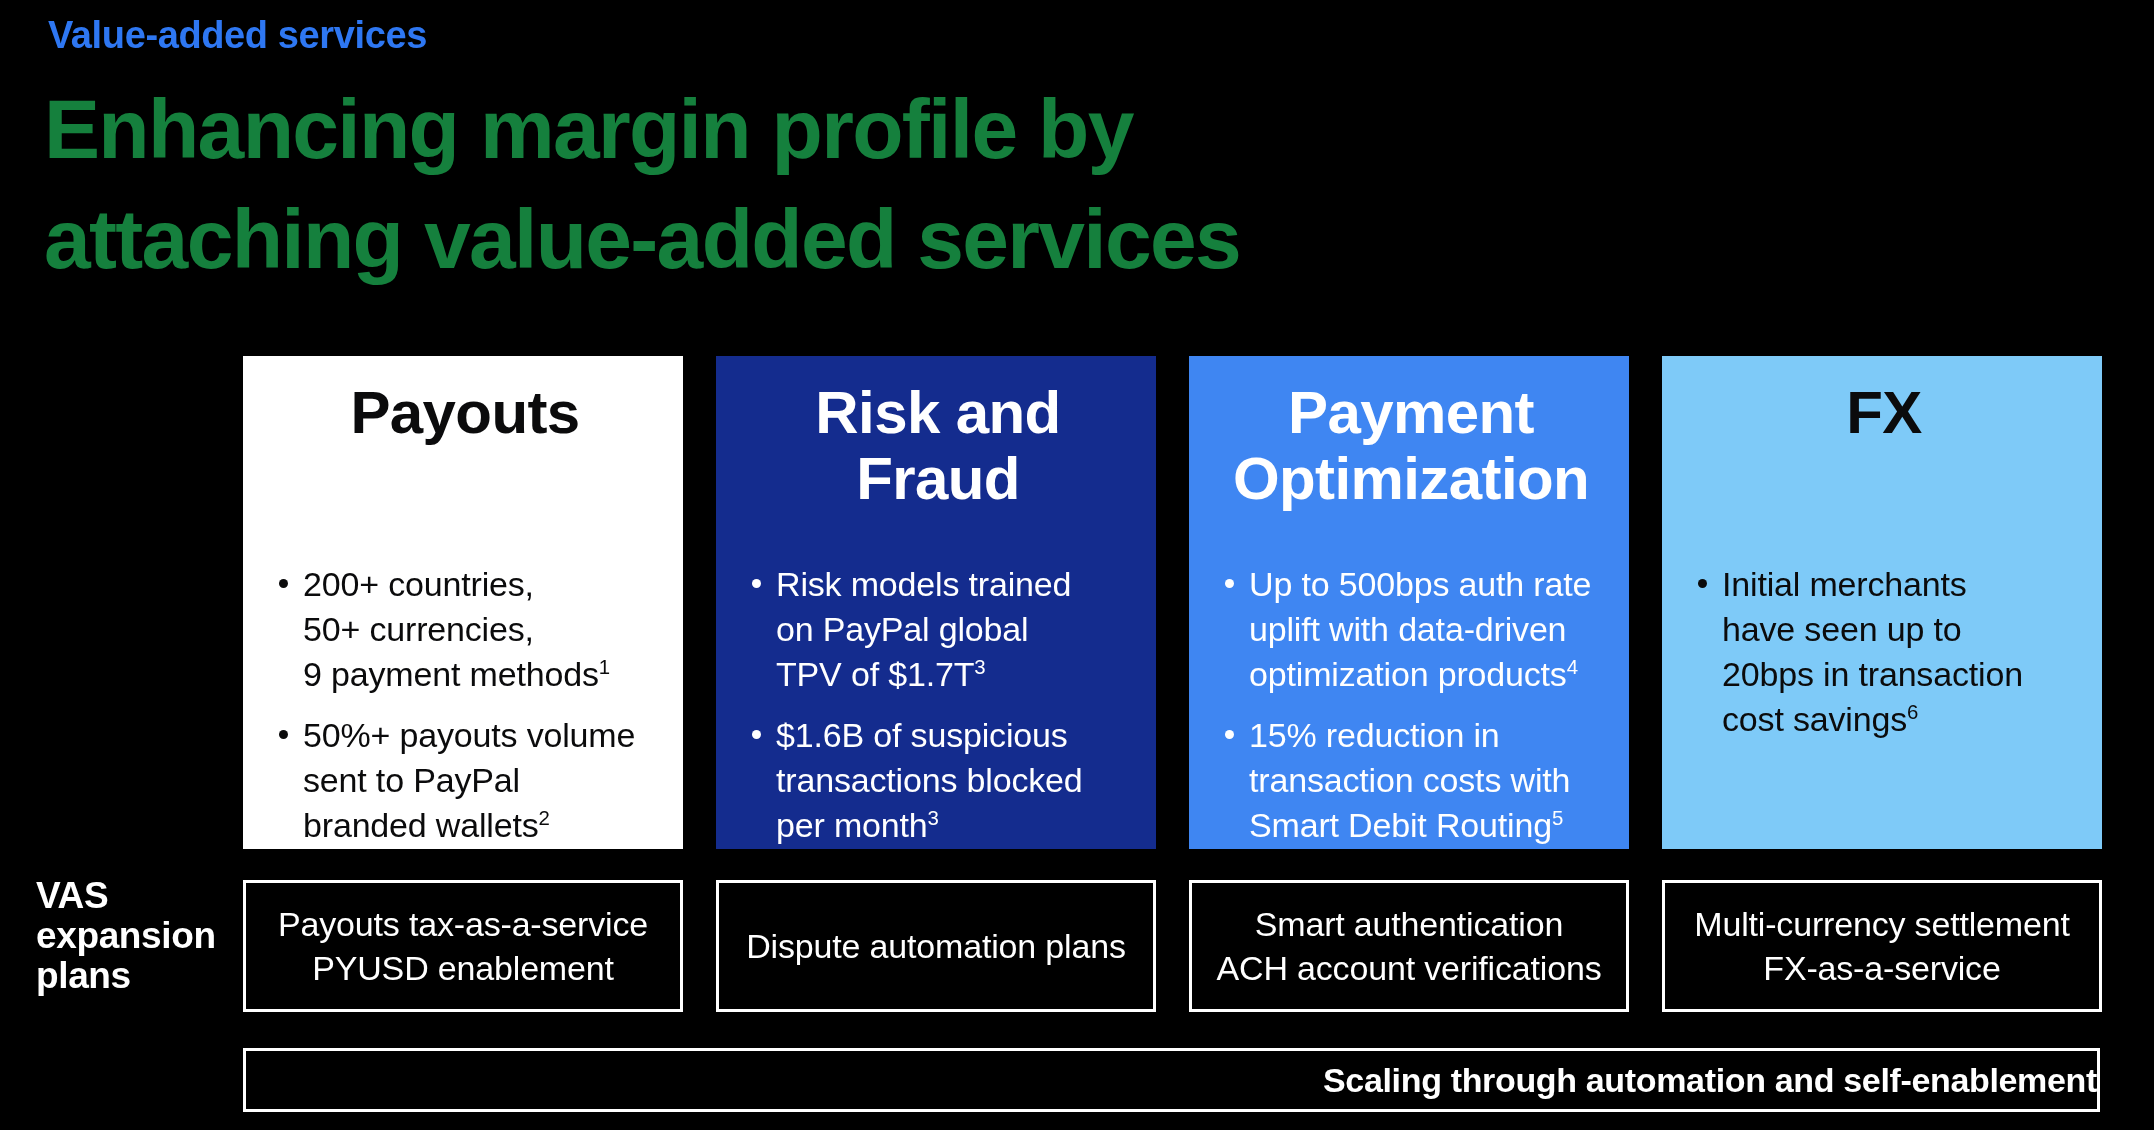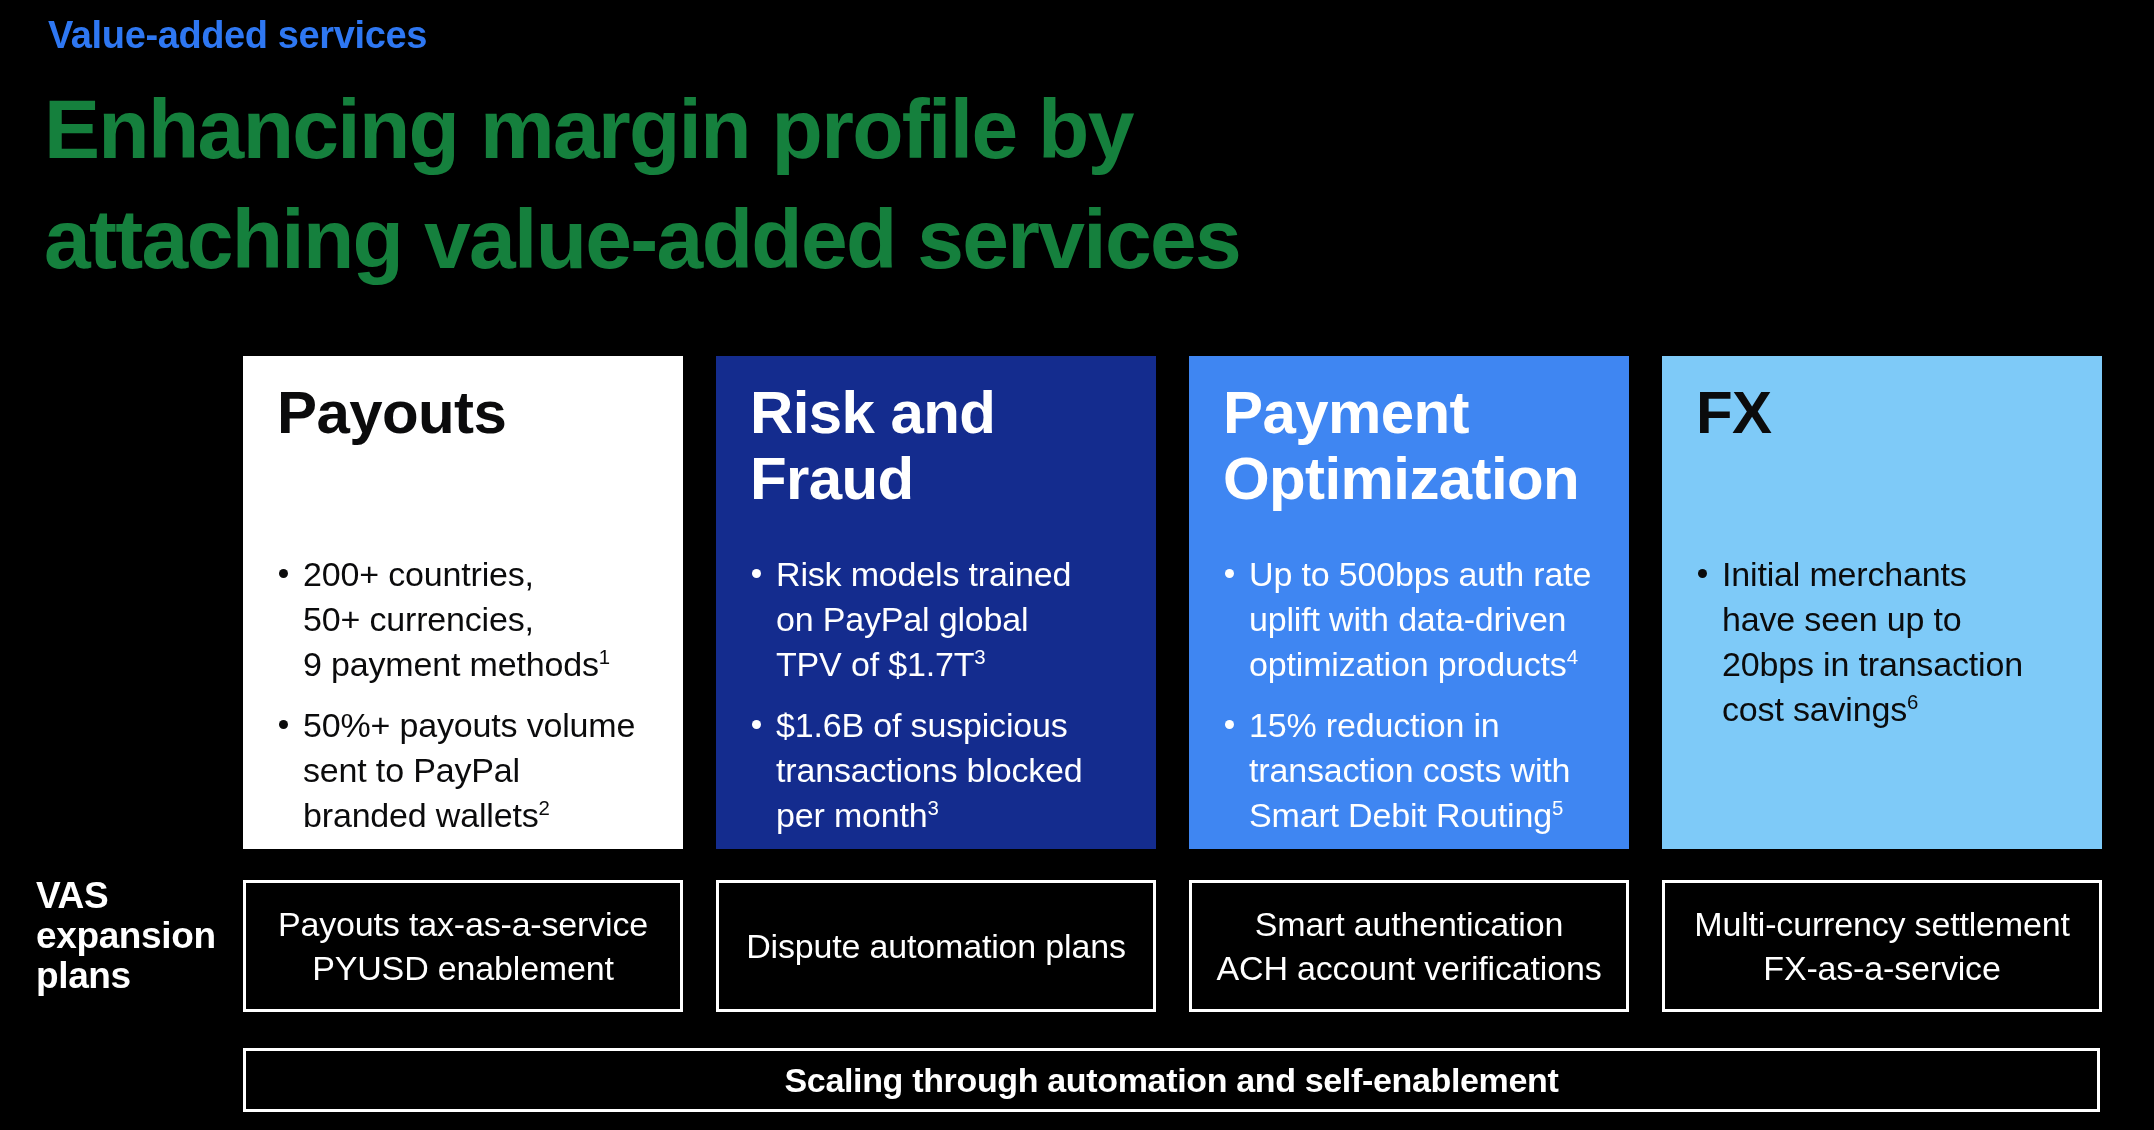--- a/index.html
+++ b/index.html
@@ -17,22 +17,22 @@
   }
   .title .tl{display:block;}
   .cards-row{
     position:absolute;left:243px;top:356px;
     display:grid;grid-template-columns:repeat(4,440px);column-gap:33px;
   }
   .card{height:493px;box-sizing:border-box;padding:24px 30px 0 34px;}
   .card.light{color:#0b0b0c;}
   .card.dark{color:#ffffff;}
   .card-title{font-weight:700;font-size:60px;line-height:66px;letter-spacing:-0.01em;height:172px;}
-  .card-title .tline{display:block;}
-  .card-bullets{font-size:34px;line-height:45px;letter-spacing:-0.005em;}
+  .card-title .tline{display:block;text-align:center;}
+  .card-bullets{font-size:34px;line-height:45px;letter-spacing:-0.005em;margin-top:10px;}
   .bullet{position:relative;padding-left:26px;margin-bottom:16px;}
   .bullet .dot{
     position:absolute;left:2px;top:17px;width:9px;height:9px;border-radius:50%;
     background:currentColor;
   }
   .bullet sup{font-size:60%;line-height:0;}
   .row-label{
     position:absolute;left:36px;top:876px;font-weight:700;font-size:37px;line-height:40px;
     letter-spacing:-0.01em;color:#fff;
   }
@@ -41,21 +41,21 @@
     position:absolute;left:243px;top:880px;
     display:grid;grid-template-columns:repeat(4,440px);column-gap:33px;
   }
   .expansion-box{
     height:132px;box-sizing:border-box;border:3px solid #fff;
     display:flex;align-items:center;justify-content:center;text-align:center;
     font-size:34px;line-height:44px;color:#fff;letter-spacing:-0.005em;
   }
   .footer-bar{
     position:absolute;left:243px;top:1048px;width:1857px;height:64px;box-sizing:border-box;
-    border:3px solid #fff;display:flex;align-items:center;justify-content:center;
+    border:3px solid #fff;display:flex;align-items:center;justify-content:flex-end;
   }
   .footer-bar .ftext{font-size:34px;font-weight:700;letter-spacing:-0.01em;color:#fff;}
 </style>
 </head>
 <body>
 
 <div class="slide" style="background: rgb(0, 0, 0);">
   <div class="eyebrow">Value-added services</div>
 
   <h1 class="title" style="margin:0;">

